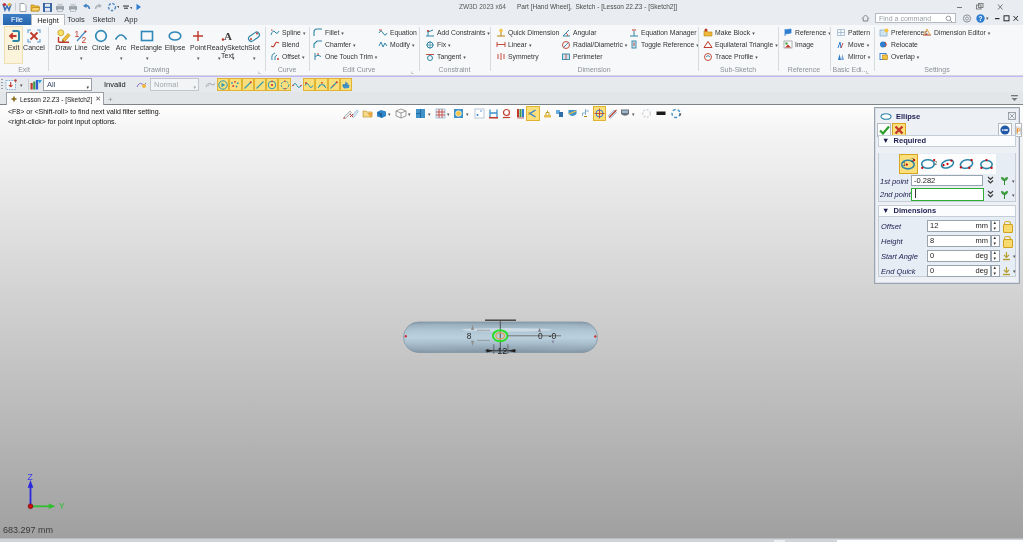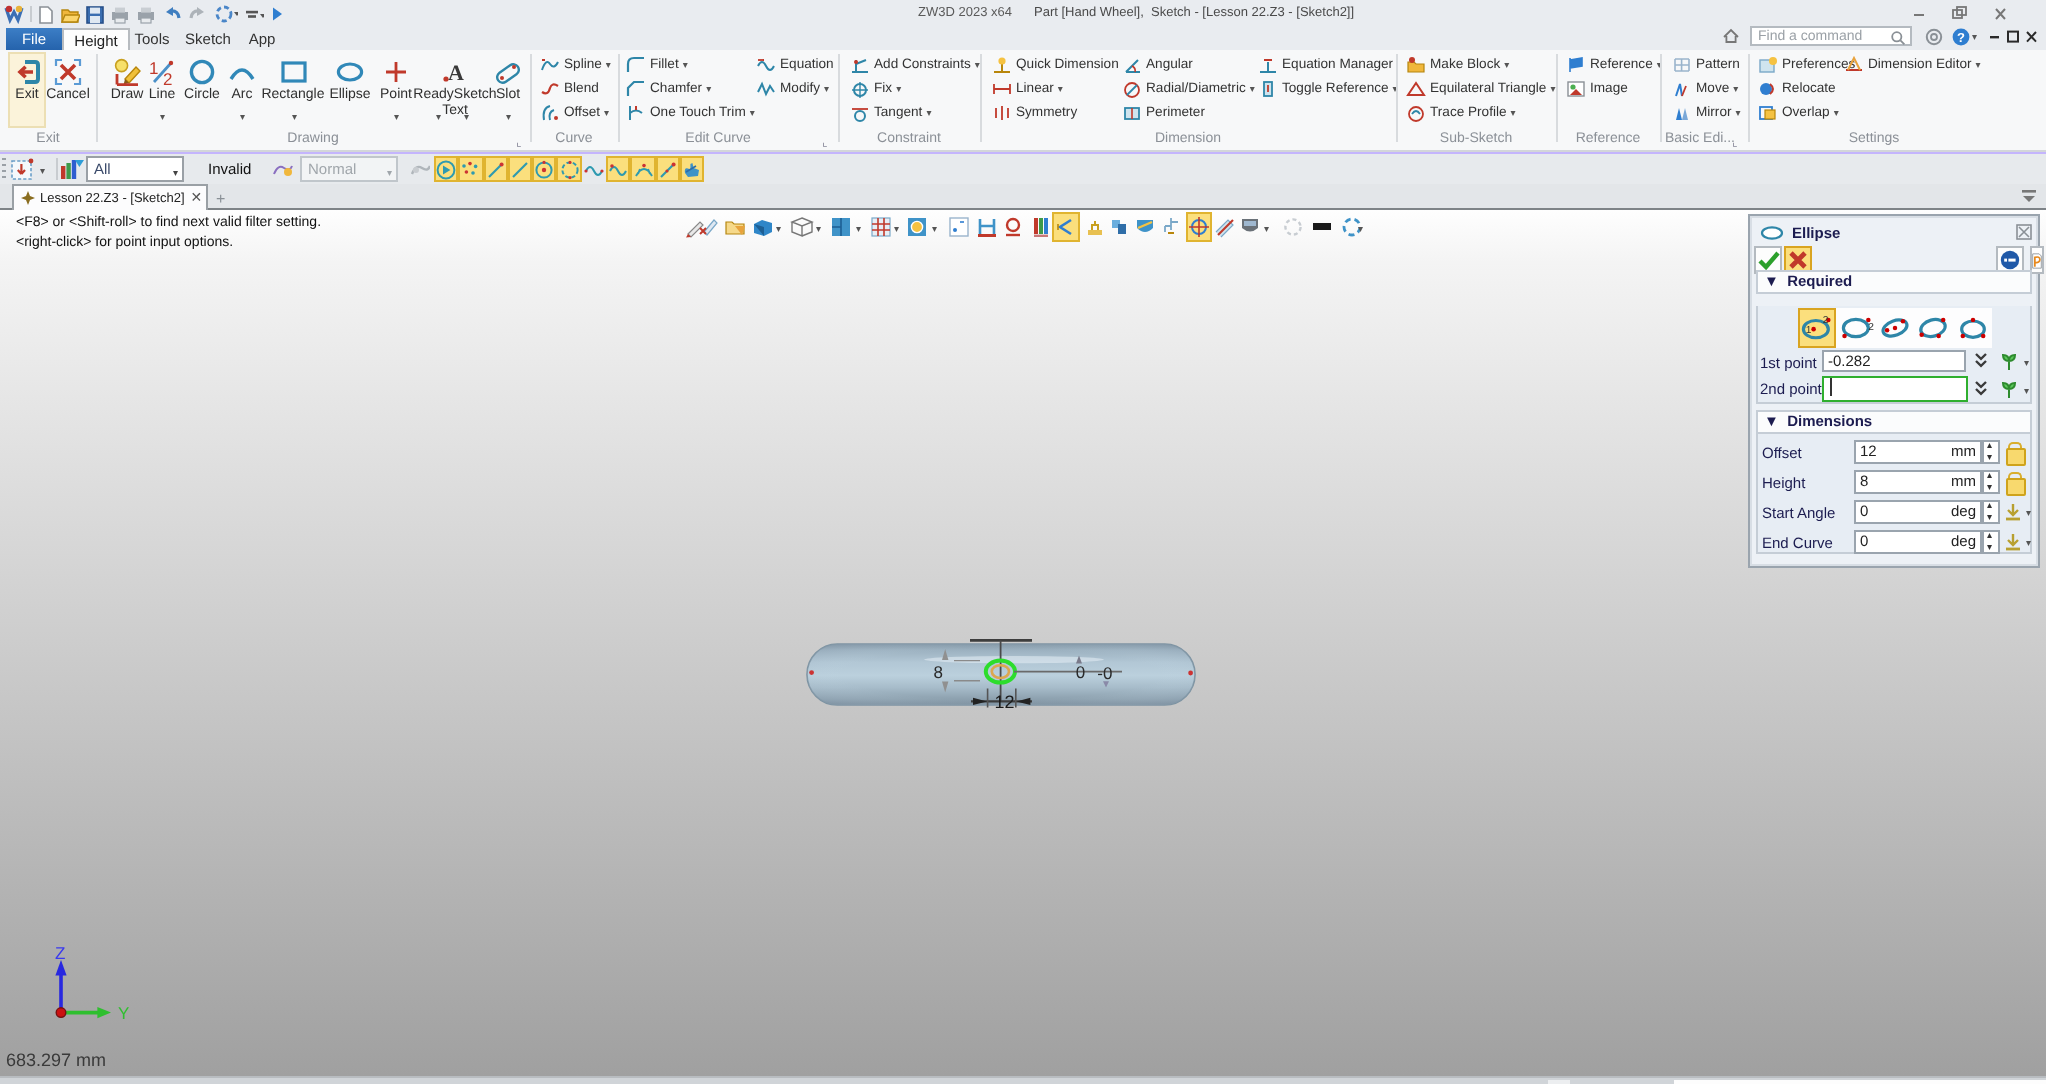--- a/index.html
+++ b/index.html
@@ -42,21 +42,21 @@
 
 #canvas { position:absolute; left:0; top:105px; width:1023px; height:437px; background:linear-gradient(#fefefe, #f4f4f4 6%, #a0a0a0 99%); }
 #hint { position:absolute; left:8px; top:2px; font-size:7px; color:#111; line-height:1.4; }
 .da { position:absolute; top:1px; width:13.5px; height:15px; display:flex; align-items:center; justify-content:center; }
 .da.hl { background:#fbdf7d; border:1px solid #e0b430; }
 .dd { position:absolute; top:6px; font-size:5px; color:#555; }
 
 
 #panel { position:absolute; left:874px; top:107px; width:146px; height:177px; background:#edf1f6; border:1px solid #9aa4ae; box-shadow:0 0 0 1px #d8dee5 inset; }
 .phead { position:absolute; left:3px; width:138px; height:12px; background:#fbfcfd; border:1px solid #c5cdd6; font-size:7.5px; font-weight:bold; color:#1c1c50; line-height:10px; padding-left:3px; }
-.plabel { position:absolute; font-size:7.5px; color:#1c1c50; }
+.plabel { position:absolute; font-size:7.5px; color:#1c1c50;font-style:italic; }
 .pinput { position:absolute; background:#fff; border:1px solid #9aa4ae; font-size:7.5px; color:#222; padding-left:2px; }
 .tpb { width:19.4px; height:20px; display:flex; align-items:center; justify-content:center; border:1px solid transparent; background:#fdfdfe; margin:0; }
 .tpb.sel { background:#fbdf7d; border:1px solid #d9a420; }
 .spin { position:absolute; width:9px; height:12px; background:#fff; border:1px solid #9aa4ae; }
 .spin::before { content:"\25B4"; position:absolute; top:-2px; left:1.5px; font-size:5px; color:#333; }
 .spin::after { content:"\25BE"; position:absolute; top:3.5px; left:1.5px; font-size:5px; color:#333; }
 .lock { position:absolute; width:10px; height:12px; }
 .lock::before { content:""; position:absolute; left:2px; top:0.5px; width:5px; height:4px; border:1.3px solid #d9ae2e; border-bottom:none; border-radius:2.5px 2.5px 0 0; }
 .lock::after { content:""; position:absolute; left:0.5px; top:4px; width:8px; height:6.5px; background:#f8d96e; border:1px solid #cfa31c; border-radius:1px; }
 </style>
@@ -802,21 +802,21 @@
     <div class="spin" style="left:116px;top:127px;"></div>
     <div class="lock" style="left:127px;top:127px;"></div>
     <div class="plabel" style="left:6px;top:144px;">Start Angle</div>
     <div class="pinput" style="left:52px;top:142px;width:64px;height:12px;line-height:10px;">0<span class="abs" style="right:2px;">deg</span></div>
     <div class="spin" style="left:116px;top:142px;"></div>
     <svg class="abs" style="left:127px;top:143px" width="9" height="10" viewBox="0 0 9 10">
         <path d="M4.5 1 V6 M2 4 L4.5 6.5 L7 4" stroke="#b8a030" stroke-width="1.2" fill="none"></path>
         <path d="M1 8.5 H8" stroke="#b8a030" stroke-width="1.4"></path>
       </svg>
     <div class="abs" style="left:138px;top:145px;font-size:5px;color:#555;">▾</div>
-    <div class="plabel" style="left:6px;top:159px;">End Curve</div>
+    <div class="plabel" style="left:6px;top:159px;">End Quick</div>
     <div class="pinput" style="left:52px;top:157px;width:64px;height:12px;line-height:10px;">0<span class="abs" style="right:2px;">deg</span></div>
     <div class="spin" style="left:116px;top:157px;"></div>
     <svg class="abs" style="left:127px;top:158px" width="9" height="10" viewBox="0 0 9 10">
         <path d="M4.5 1 V6 M2 4 L4.5 6.5 L7 4" stroke="#b8a030" stroke-width="1.2" fill="none"></path>
         <path d="M1 8.5 H8" stroke="#b8a030" stroke-width="1.4"></path>
       </svg>
     <div class="abs" style="left:138px;top:160px;font-size:5px;color:#555;">▾</div>
   </div>
 </div>
 

